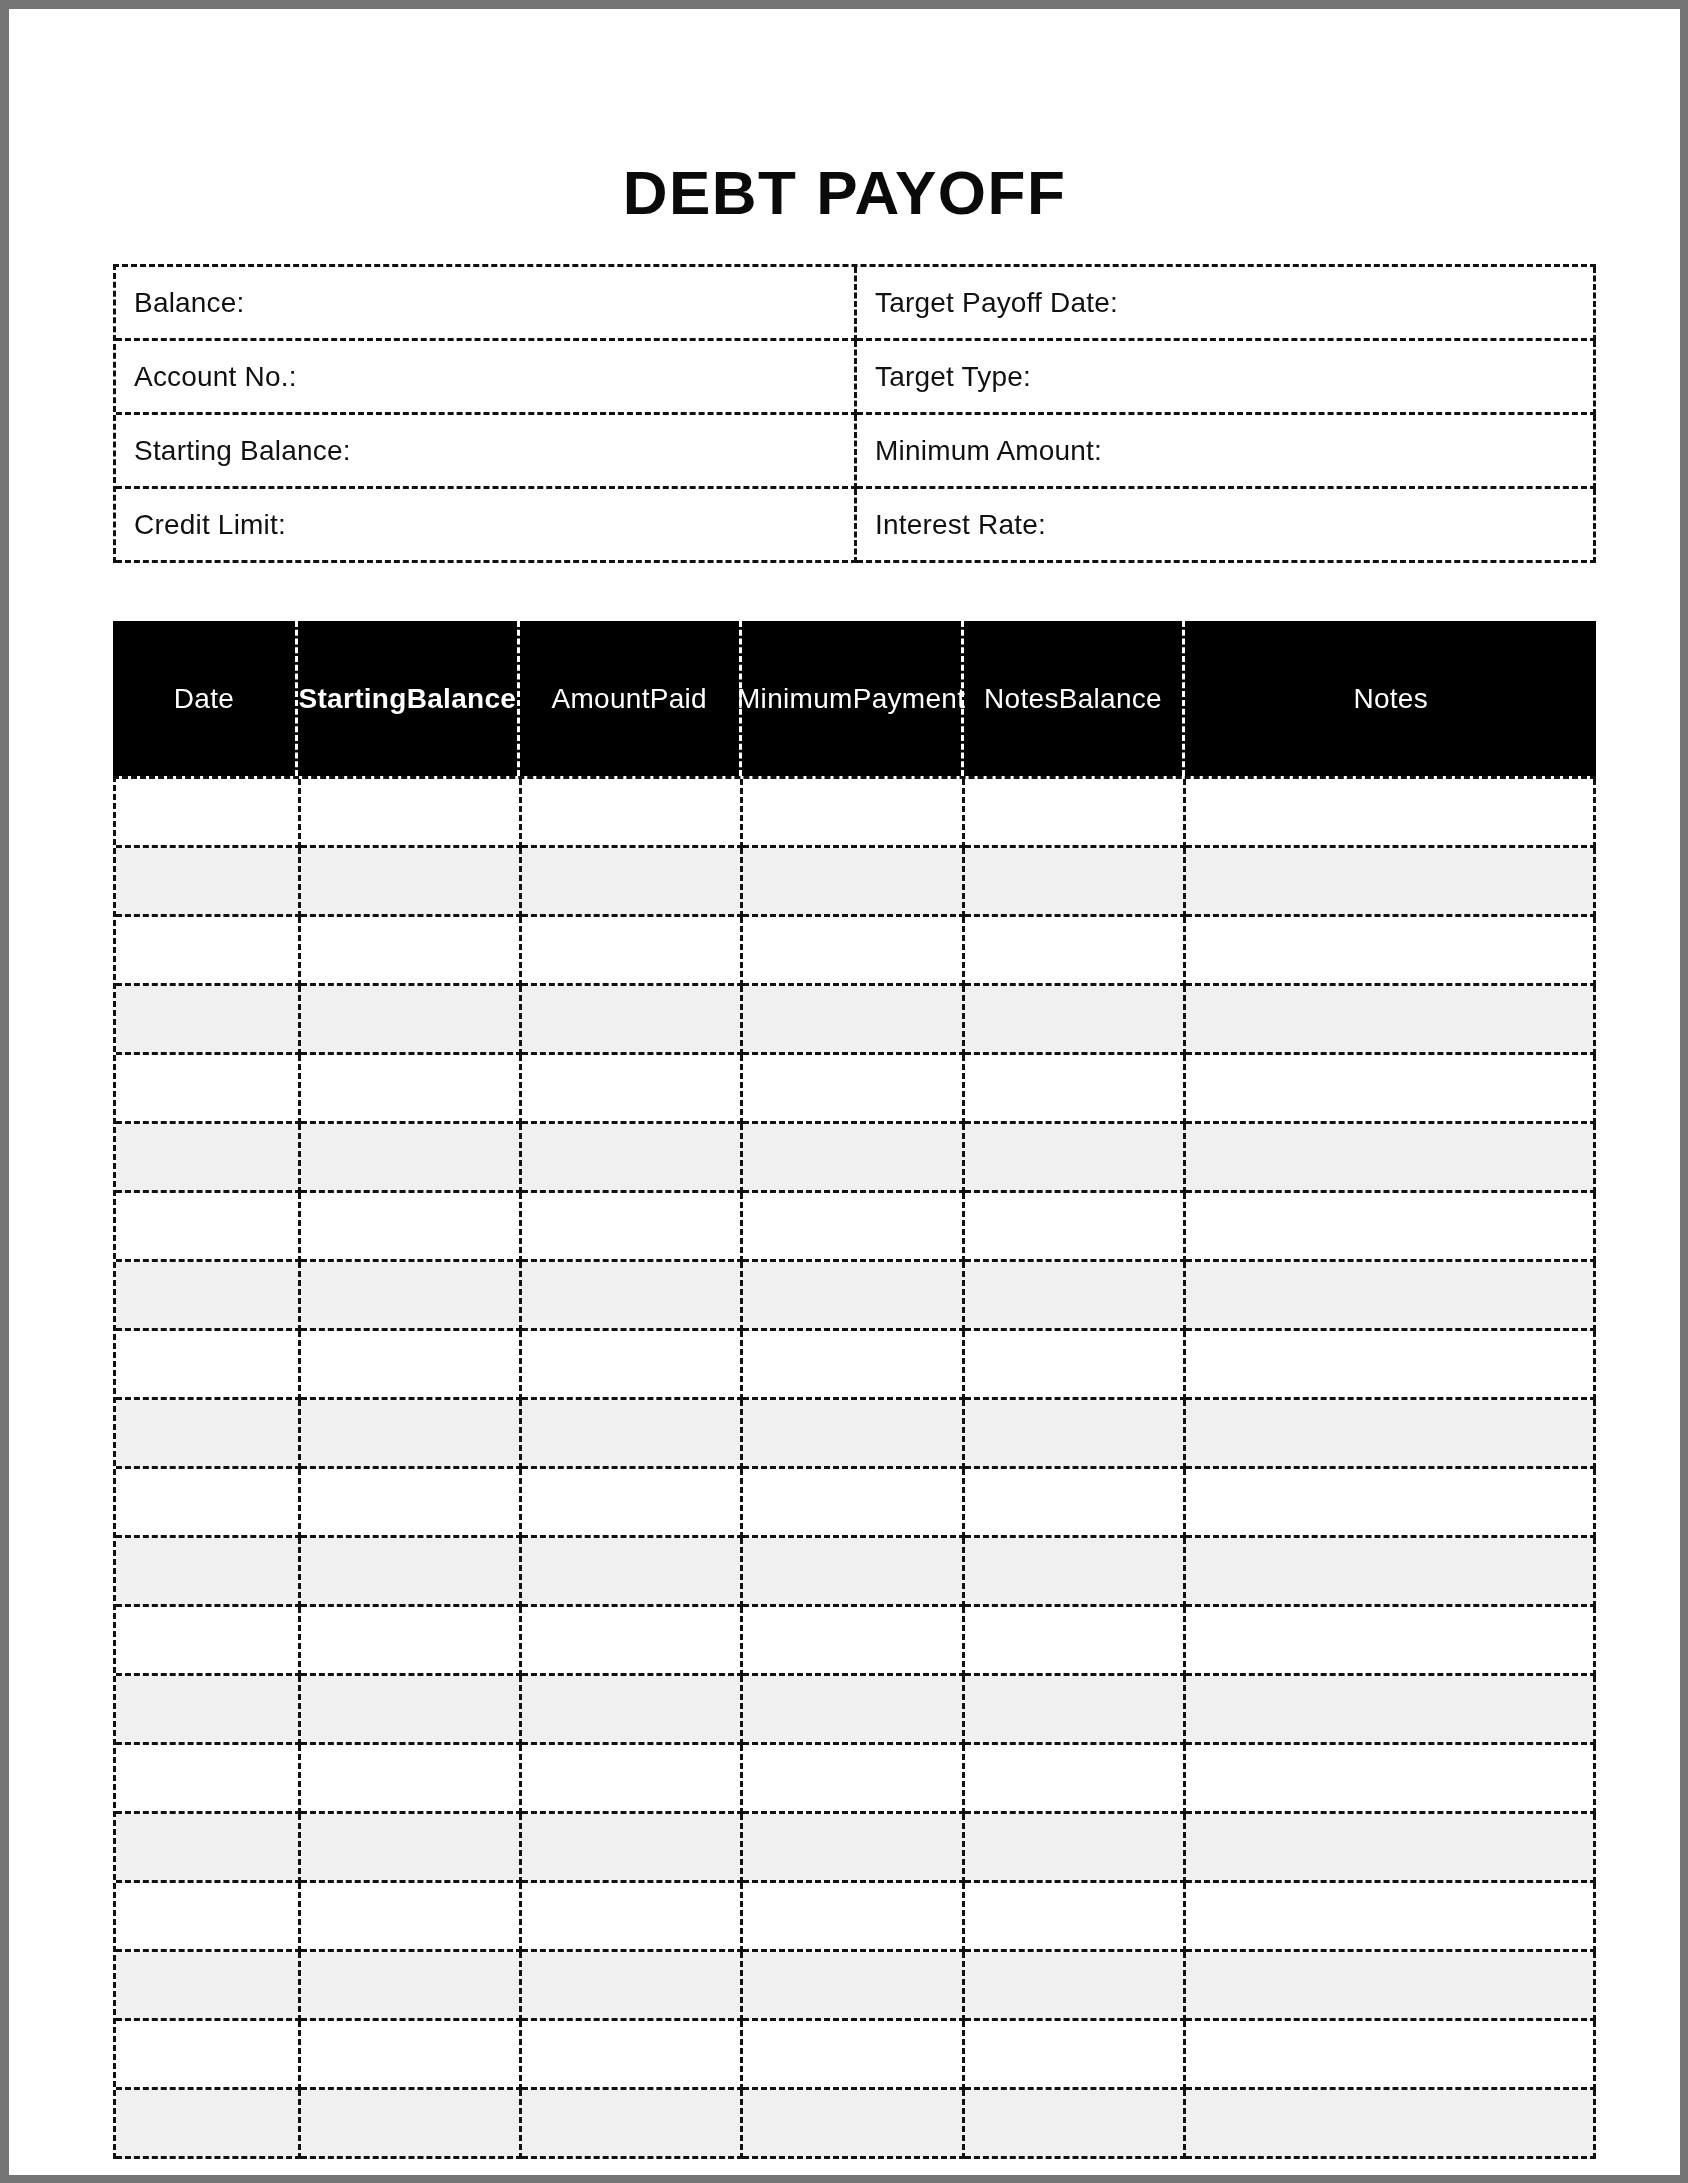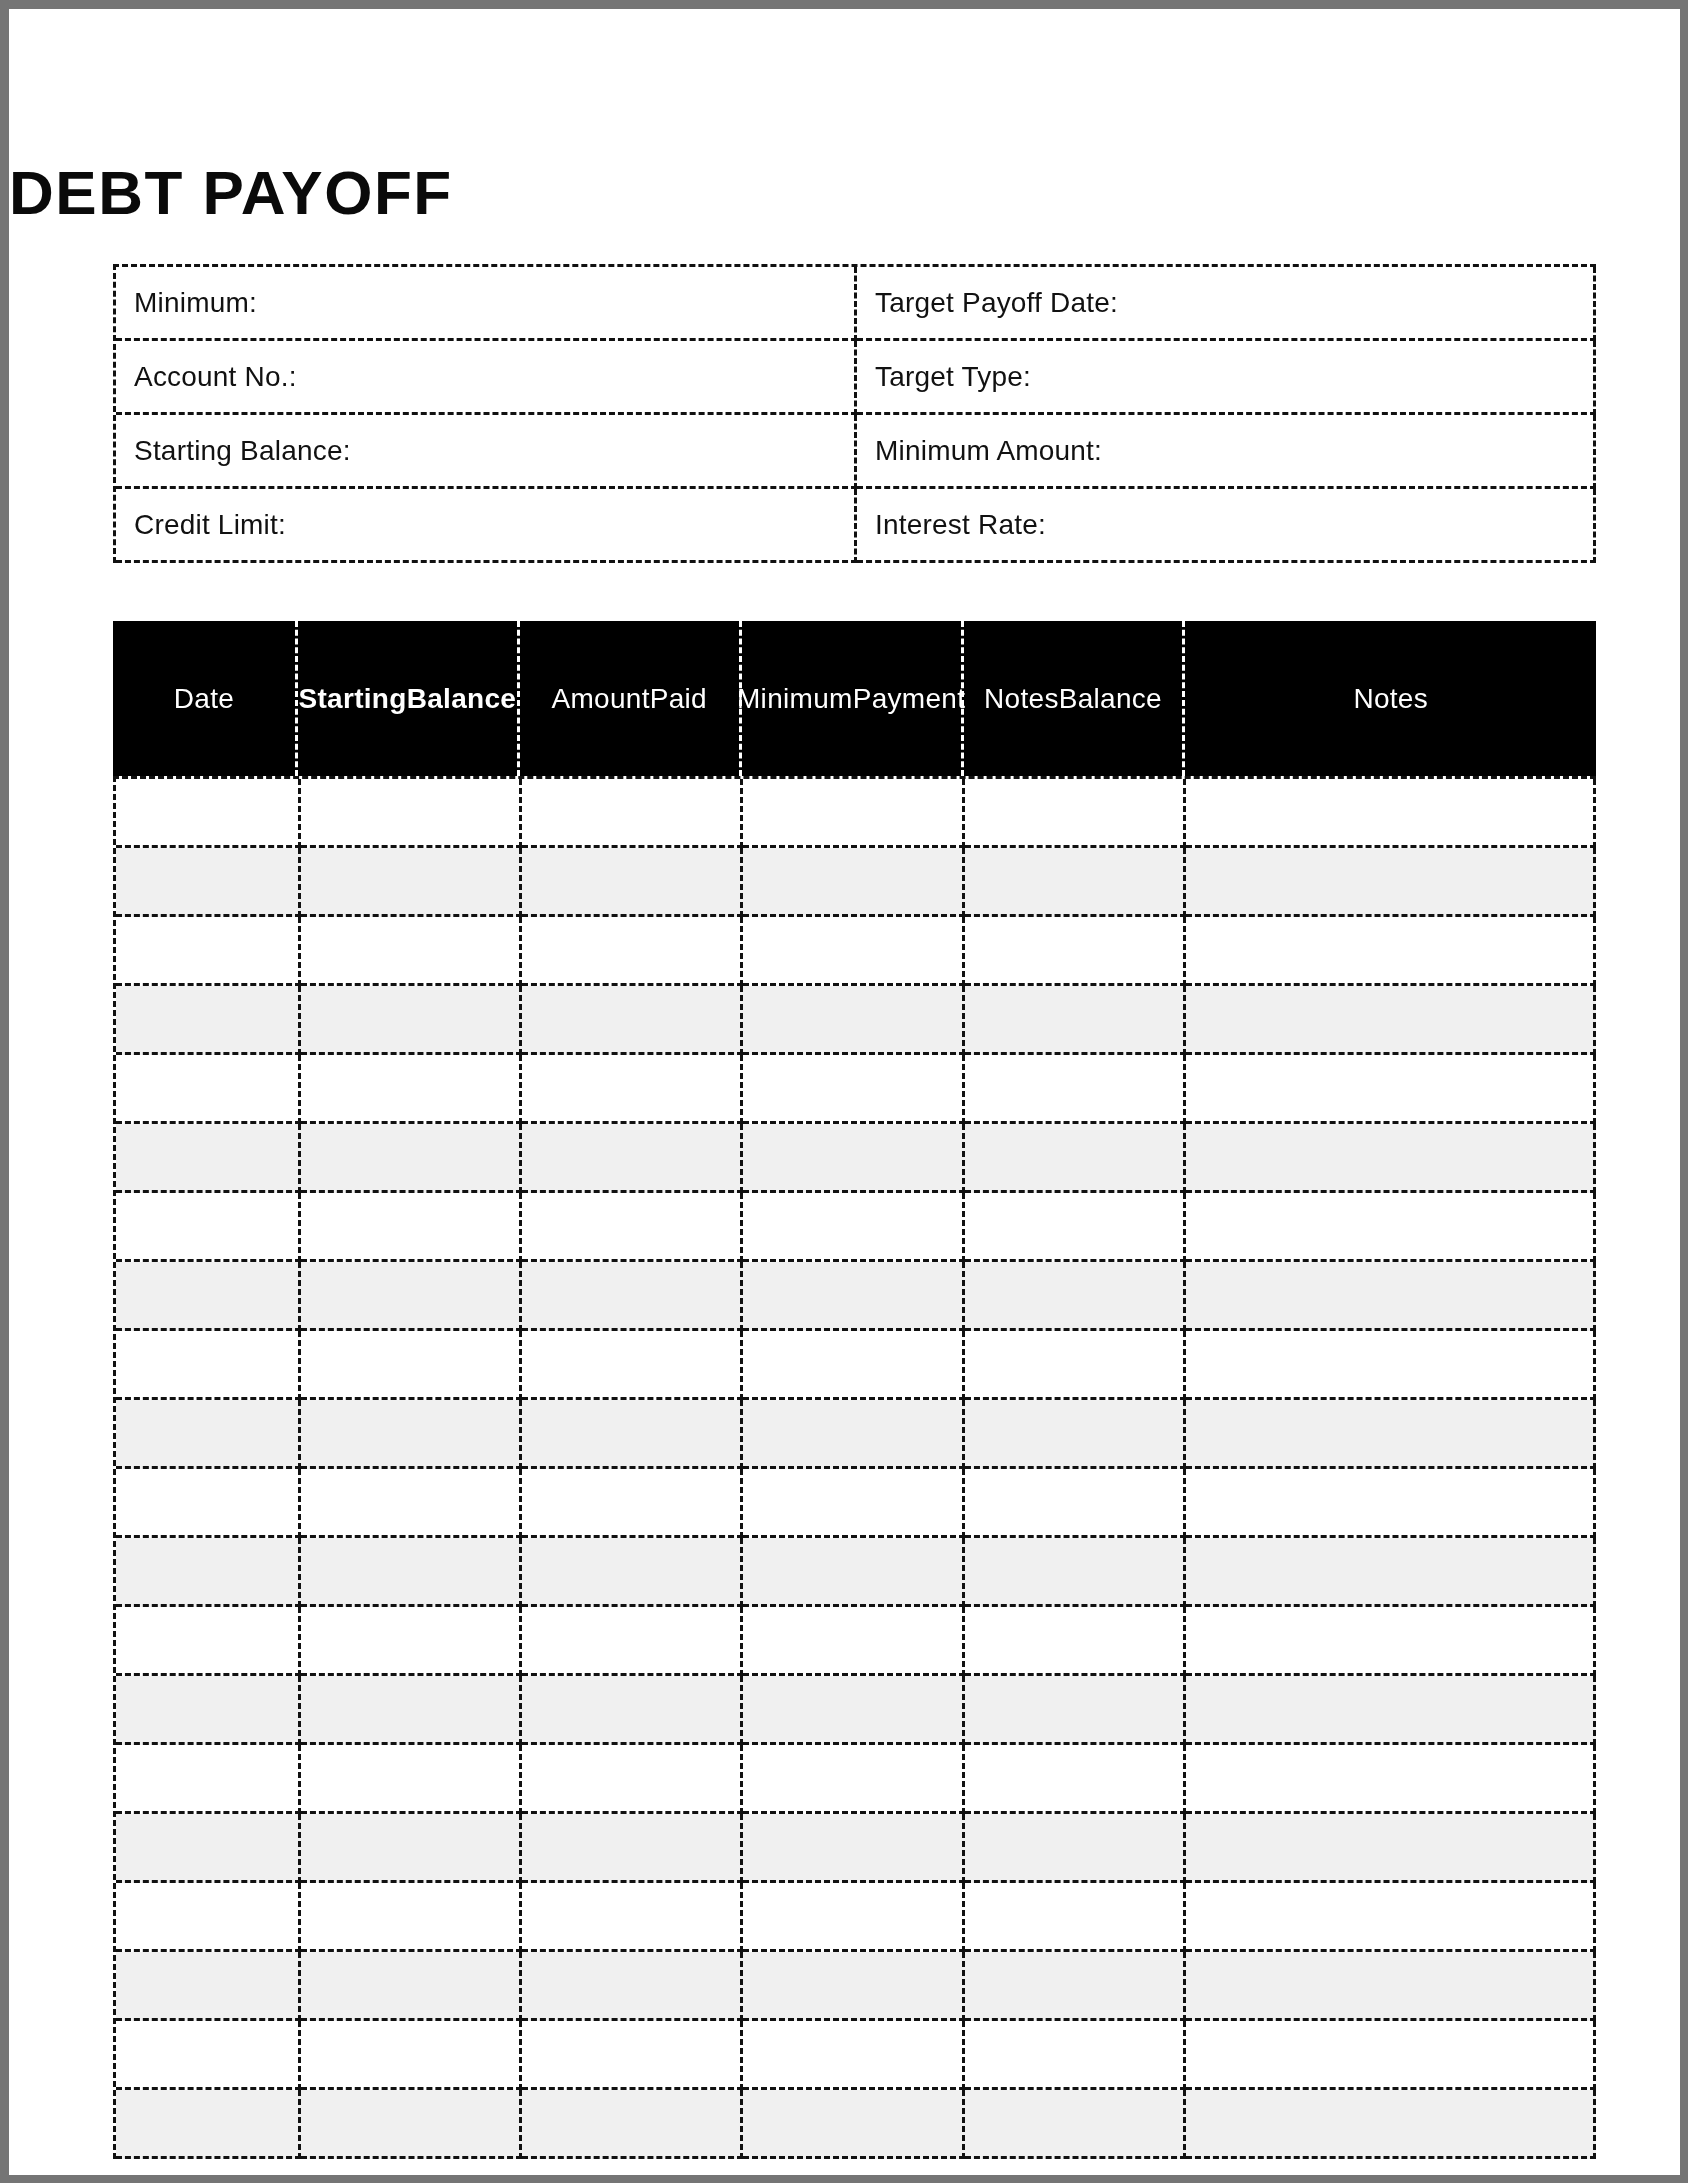--- a/index.html
+++ b/index.html
@@ -33,21 +33,21 @@
     bottom: 0;
     background: #ffffff;
   }
 
   
   #title {
     position: absolute;
     left: 0;
     right: 0;
     top: 111px;
-    text-align: left;
+    text-align: center;
     font-size: 62px;
     font-weight: bold;
     letter-spacing: 1.5px;
     color: #0a0a0a;
     line-height: 1;
     white-space: nowrap;
   }
 
   
   #info {
@@ -138,21 +138,21 @@
 </head>
 <body>
 
 <div id="page">
   <div id="sheet">
 
     <h1 id="title">DEBT PAYOFF</h1>
 
     <div id="info">
         <div class="info-row">
-          <div class="info-cell left">Minimum:</div>
+          <div class="info-cell left">Balance:</div>
           <div class="info-cell right">Target Payoff Date:</div>
         </div>
         <div class="info-row">
           <div class="info-cell left">Account No.:</div>
           <div class="info-cell right">Target Type:</div>
         </div>
         <div class="info-row">
           <div class="info-cell left">Starting Balance:</div>
           <div class="info-cell right">Minimum Amount:</div>
         </div>

